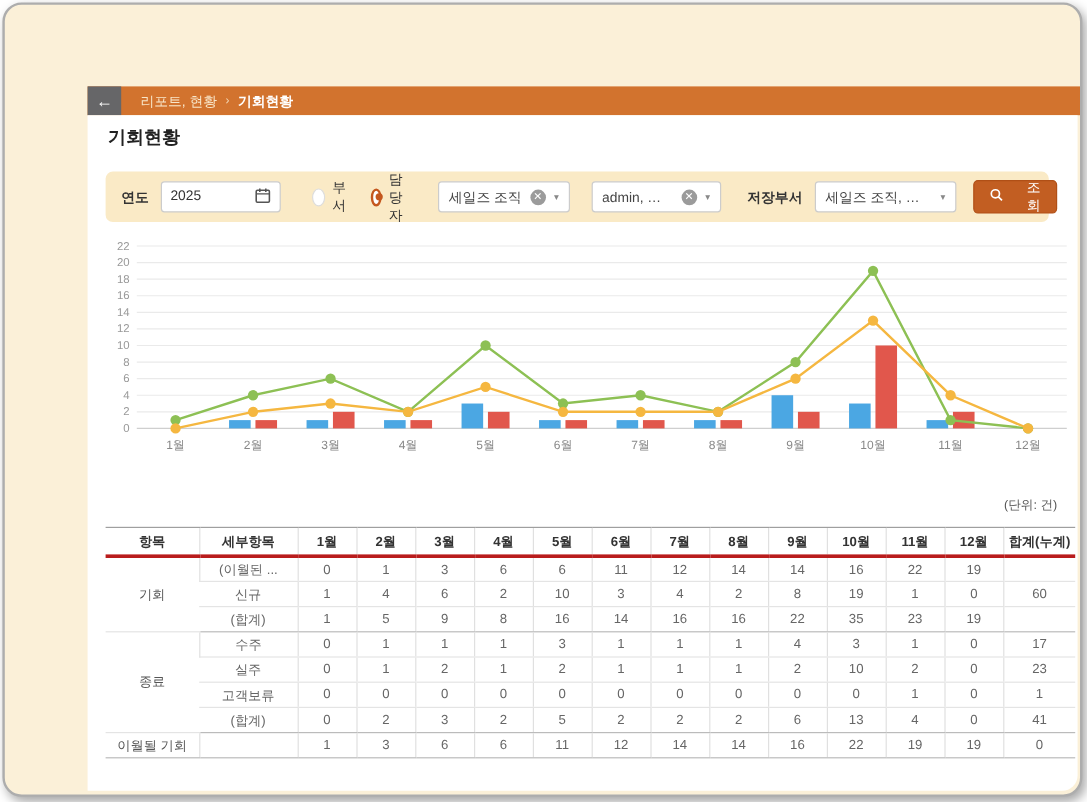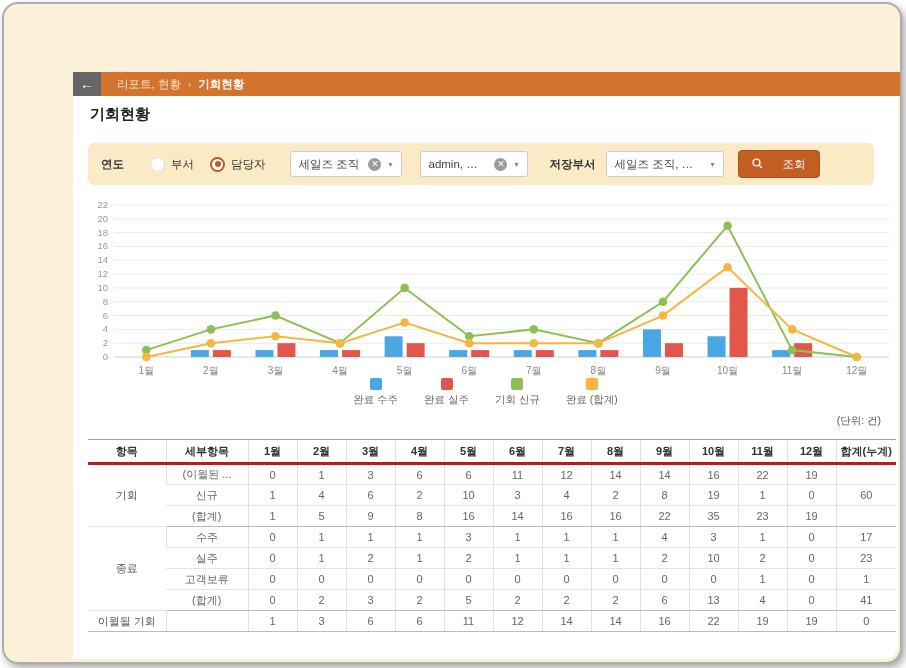--- a/index.html
+++ b/index.html
@@ -70,20 +70,31 @@
       <span class="crumb-current">기회현황</span>
     </div>
   </div>
 
   <div class="panel">
 
     <div class="page-title">기회현황</div>
 
     <div class="filterbar">
       <span class="flabel">연도</span>
+      <div class="year-box">
+        <input value="2025" style="">
+        <span class="cal-icon">
+          <svg width="14" height="14" viewBox="0 0 14 14">
+              <rect x="1.5" y="2.5" width="11" height="10" rx="1" fill="none" stroke="#555" stroke-width="1.3"></rect>
+              <line x1="4.5" y1="1" x2="4.5" y2="4" stroke="#555" stroke-width="1.3"></line>
+              <line x1="9.5" y1="1" x2="9.5" y2="4" stroke="#555" stroke-width="1.3"></line>
+              <line x1="1.5" y1="5.5" x2="12.5" y2="5.5" stroke="#555" stroke-width="1.1"></line>
+            </svg>
+        </span>
+      </div>
 
       <div class="radio-group">
         <span class="radio"></span>
         <span>부서</span>
       </div>
       <div class="radio-group" style="margin-left:16px">
         <span class="radio on"></span>
         <span>담당자</span>
       </div>
 
@@ -196,38 +207,20 @@
           <circle cx="382.2083333333333" cy="148.1818181818182" r="4.3" fill="#F5B740"></circle>
           <circle cx="446.79166666666663" cy="148.1818181818182" r="4.3" fill="#F5B740"></circle>
           <circle cx="511.37499999999994" cy="148.1818181818182" r="4.3" fill="#F5B740"></circle>
           <circle cx="575.9583333333333" cy="120.54545454545455" r="4.3" fill="#F5B740"></circle>
           <circle cx="640.5416666666666" cy="72.18181818181817" r="4.3" fill="#F5B740"></circle>
           <circle cx="705.125" cy="134.36363636363637" r="4.3" fill="#F5B740"></circle>
           <circle cx="769.7083333333333" cy="162" r="4.3" fill="#F5B740"></circle>
         </svg>
     </div>
 
-    <div class="legend" id="legend">
-        <div class="legend-item">
-          <span class="legend-swatch" style="background:#4BA7E3"></span>
-          <span class="legend-label">완료 수주</span>
-        </div>
-        <div class="legend-item">
-          <span class="legend-swatch" style="background:#E1574C"></span>
-          <span class="legend-label">완료 실주</span>
-        </div>
-        <div class="legend-item">
-          <span class="legend-swatch" style="background:#8DC054"></span>
-          <span class="legend-label">기회 신규</span>
-        </div>
-        <div class="legend-item">
-          <span class="legend-swatch" style="background:#F5B740"></span>
-          <span class="legend-label">완료 (합계)</span>
-        </div>
-      </div>
 
     <div class="unit-label">(단위: 건)</div>
 
     <table class="report">
       <colgroup>
         <col style="width:78px">
           <col style="width:82px">
         <col style="width:49px">
           <col style="width:49px">
           <col style="width:49px">

